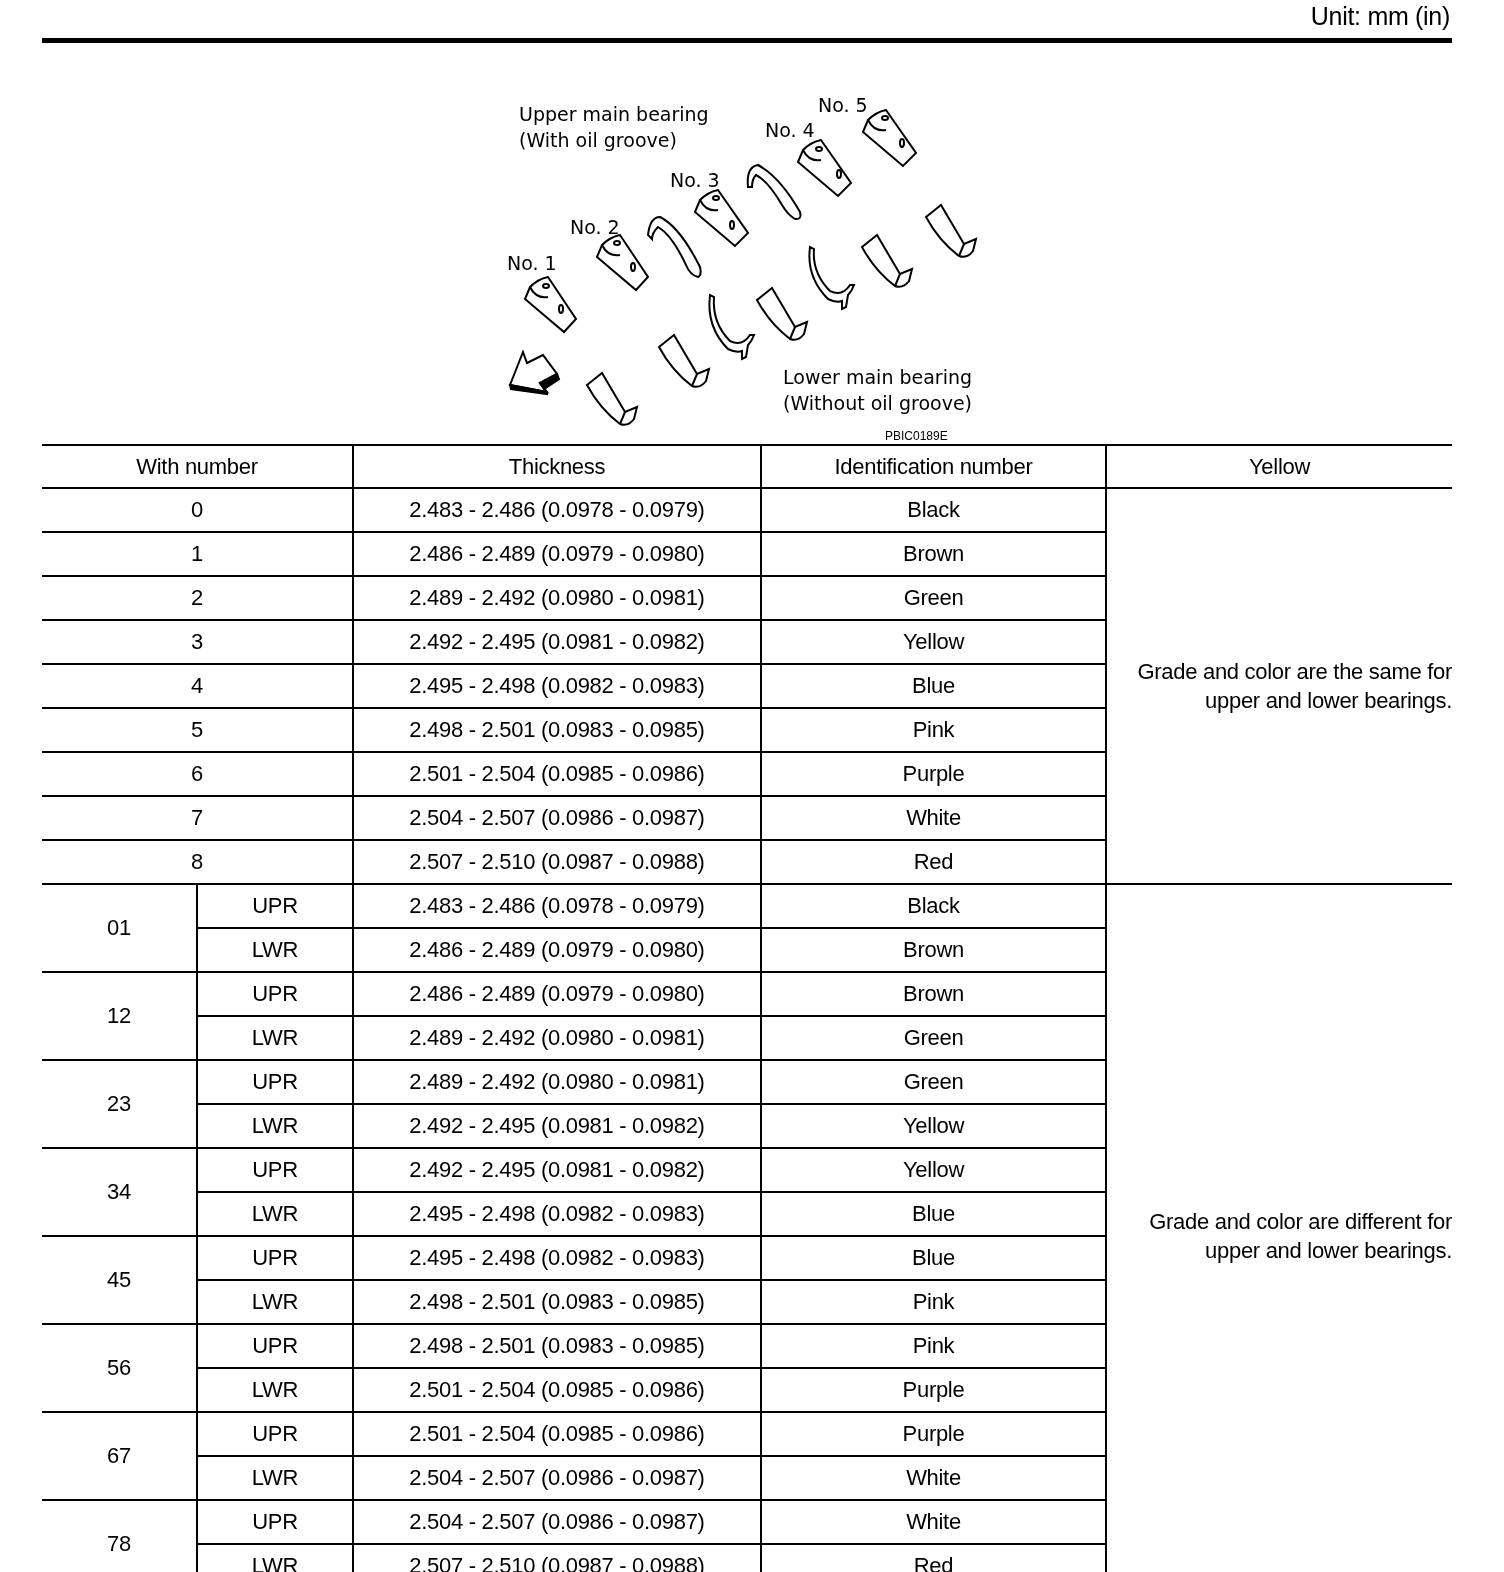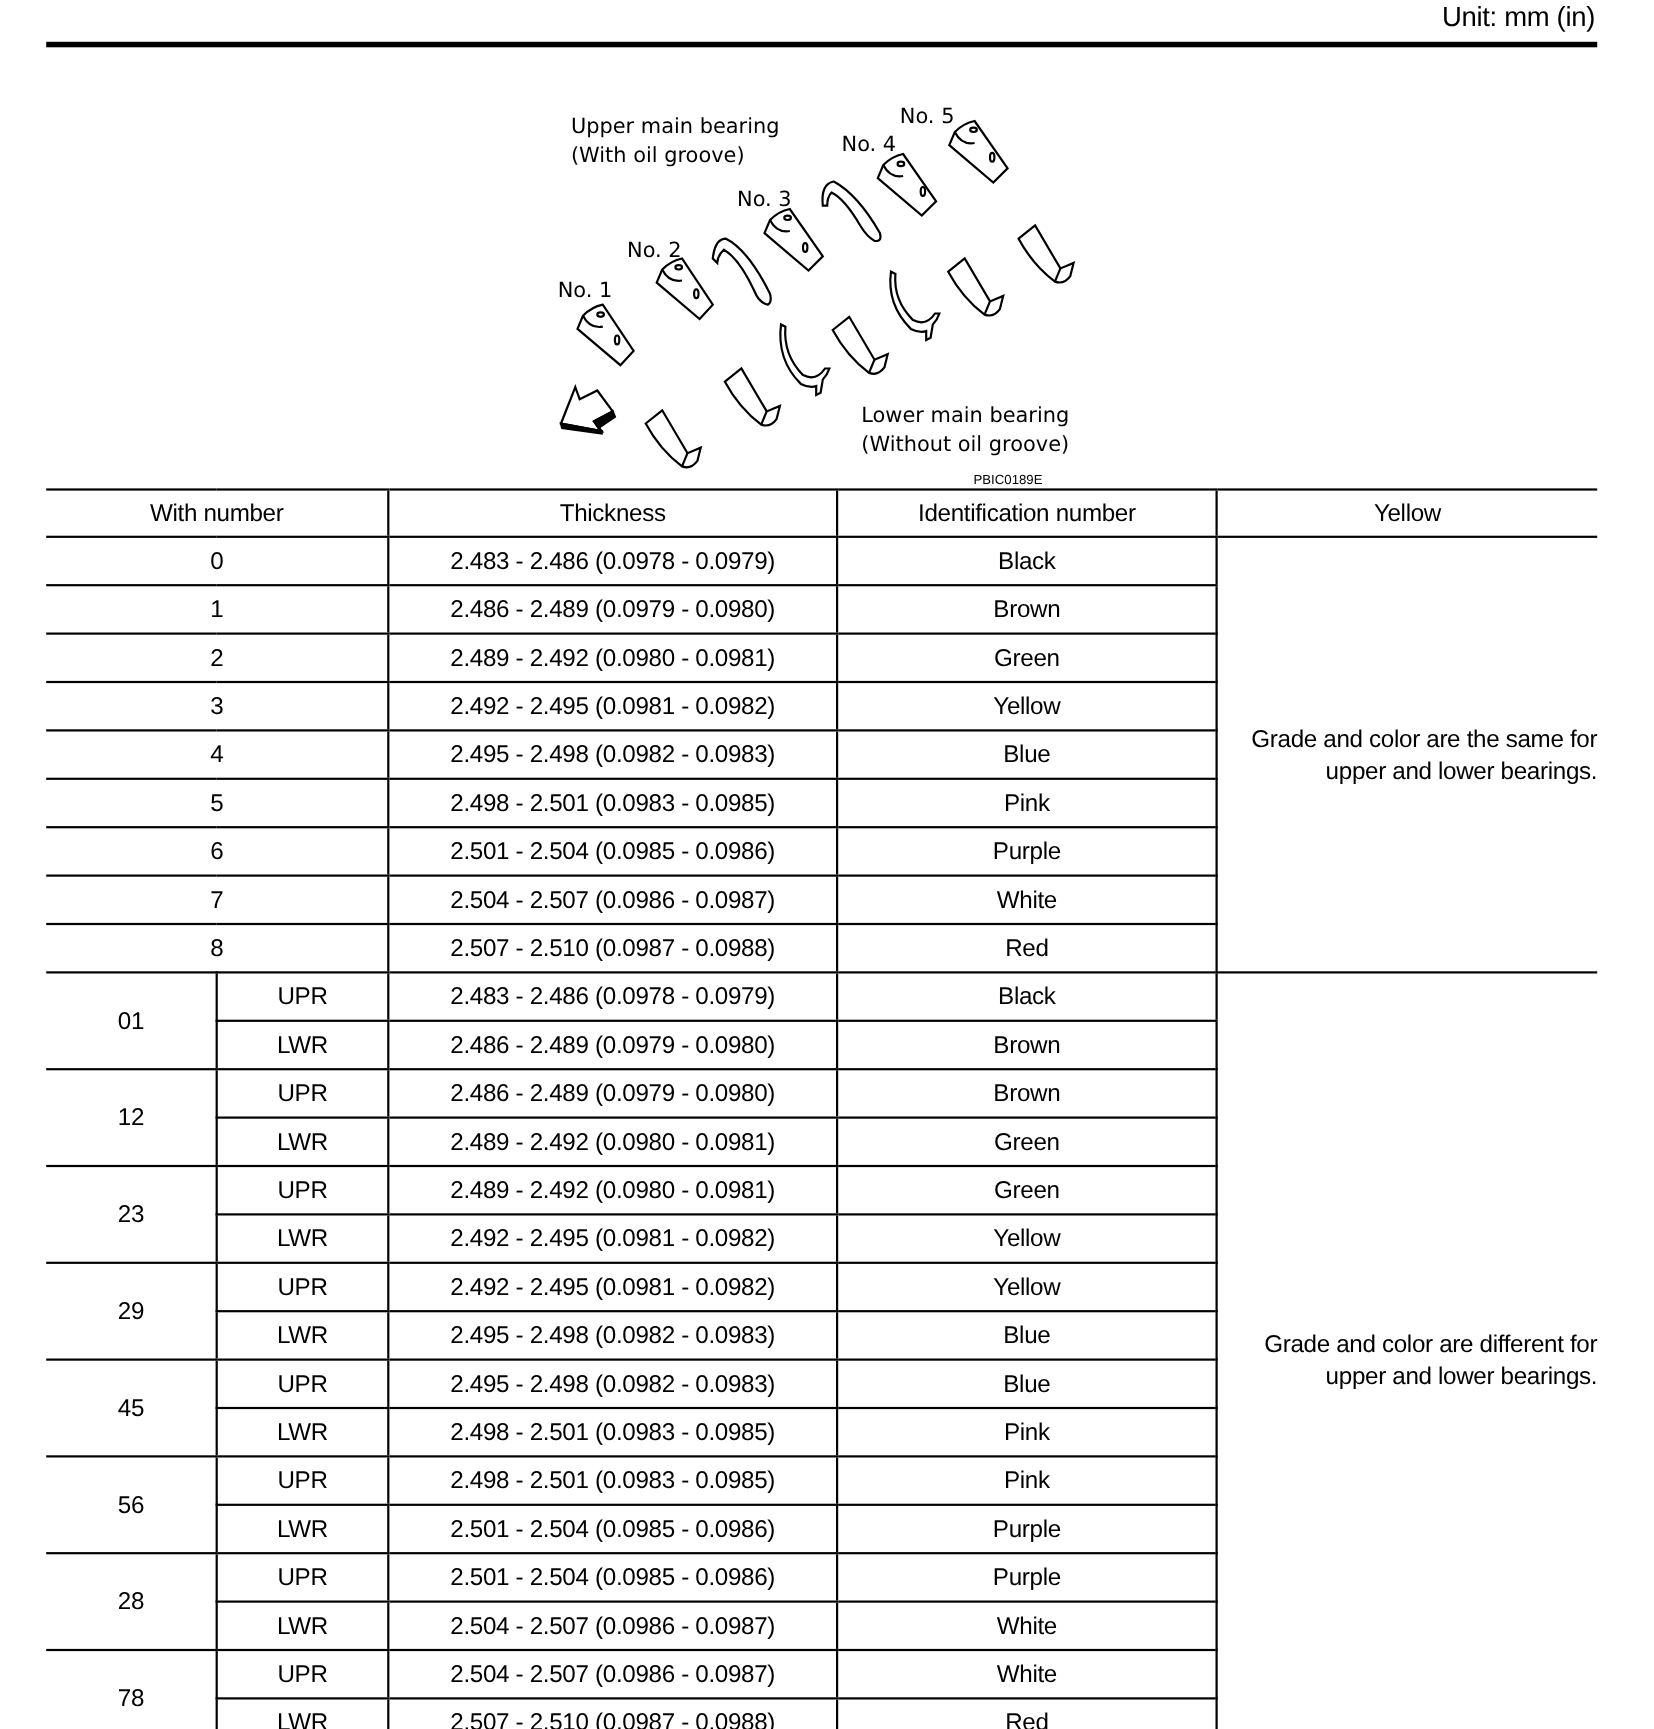--- a/index.html
+++ b/index.html
@@ -228,21 +228,21 @@
         <td class="vl">UPR</td>
         <td class="vl">2.489 - 2.492 (0.0980 - 0.0981)</td>
         <td class="vl">Green</td>
       </tr>
       <tr>
         <td class="vl">LWR</td>
         <td class="vl">2.492 - 2.495 (0.0981 - 0.0982)</td>
         <td class="vl">Yellow</td>
       </tr>
       <tr>
-        <td rowspan="2" class="grade-pair">29</td>
+        <td rowspan="2" class="grade-pair">34</td>
         <td class="vl">UPR</td>
         <td class="vl">2.492 - 2.495 (0.0981 - 0.0982)</td>
         <td class="vl">Yellow</td>
       </tr>
       <tr>
         <td class="vl">LWR</td>
         <td class="vl">2.495 - 2.498 (0.0982 - 0.0983)</td>
         <td class="vl">Blue</td>
       </tr>
       <tr>
@@ -261,21 +261,21 @@
         <td class="vl">UPR</td>
         <td class="vl">2.498 - 2.501 (0.0983 - 0.0985)</td>
         <td class="vl">Pink</td>
       </tr>
       <tr>
         <td class="vl">LWR</td>
         <td class="vl">2.501 - 2.504 (0.0985 - 0.0986)</td>
         <td class="vl">Purple</td>
       </tr>
       <tr>
-        <td rowspan="2" class="grade-pair">28</td>
+        <td rowspan="2" class="grade-pair">67</td>
         <td class="vl">UPR</td>
         <td class="vl">2.501 - 2.504 (0.0985 - 0.0986)</td>
         <td class="vl">Purple</td>
       </tr>
       <tr>
         <td class="vl">LWR</td>
         <td class="vl">2.504 - 2.507 (0.0986 - 0.0987)</td>
         <td class="vl">White</td>
       </tr>
       <tr>

